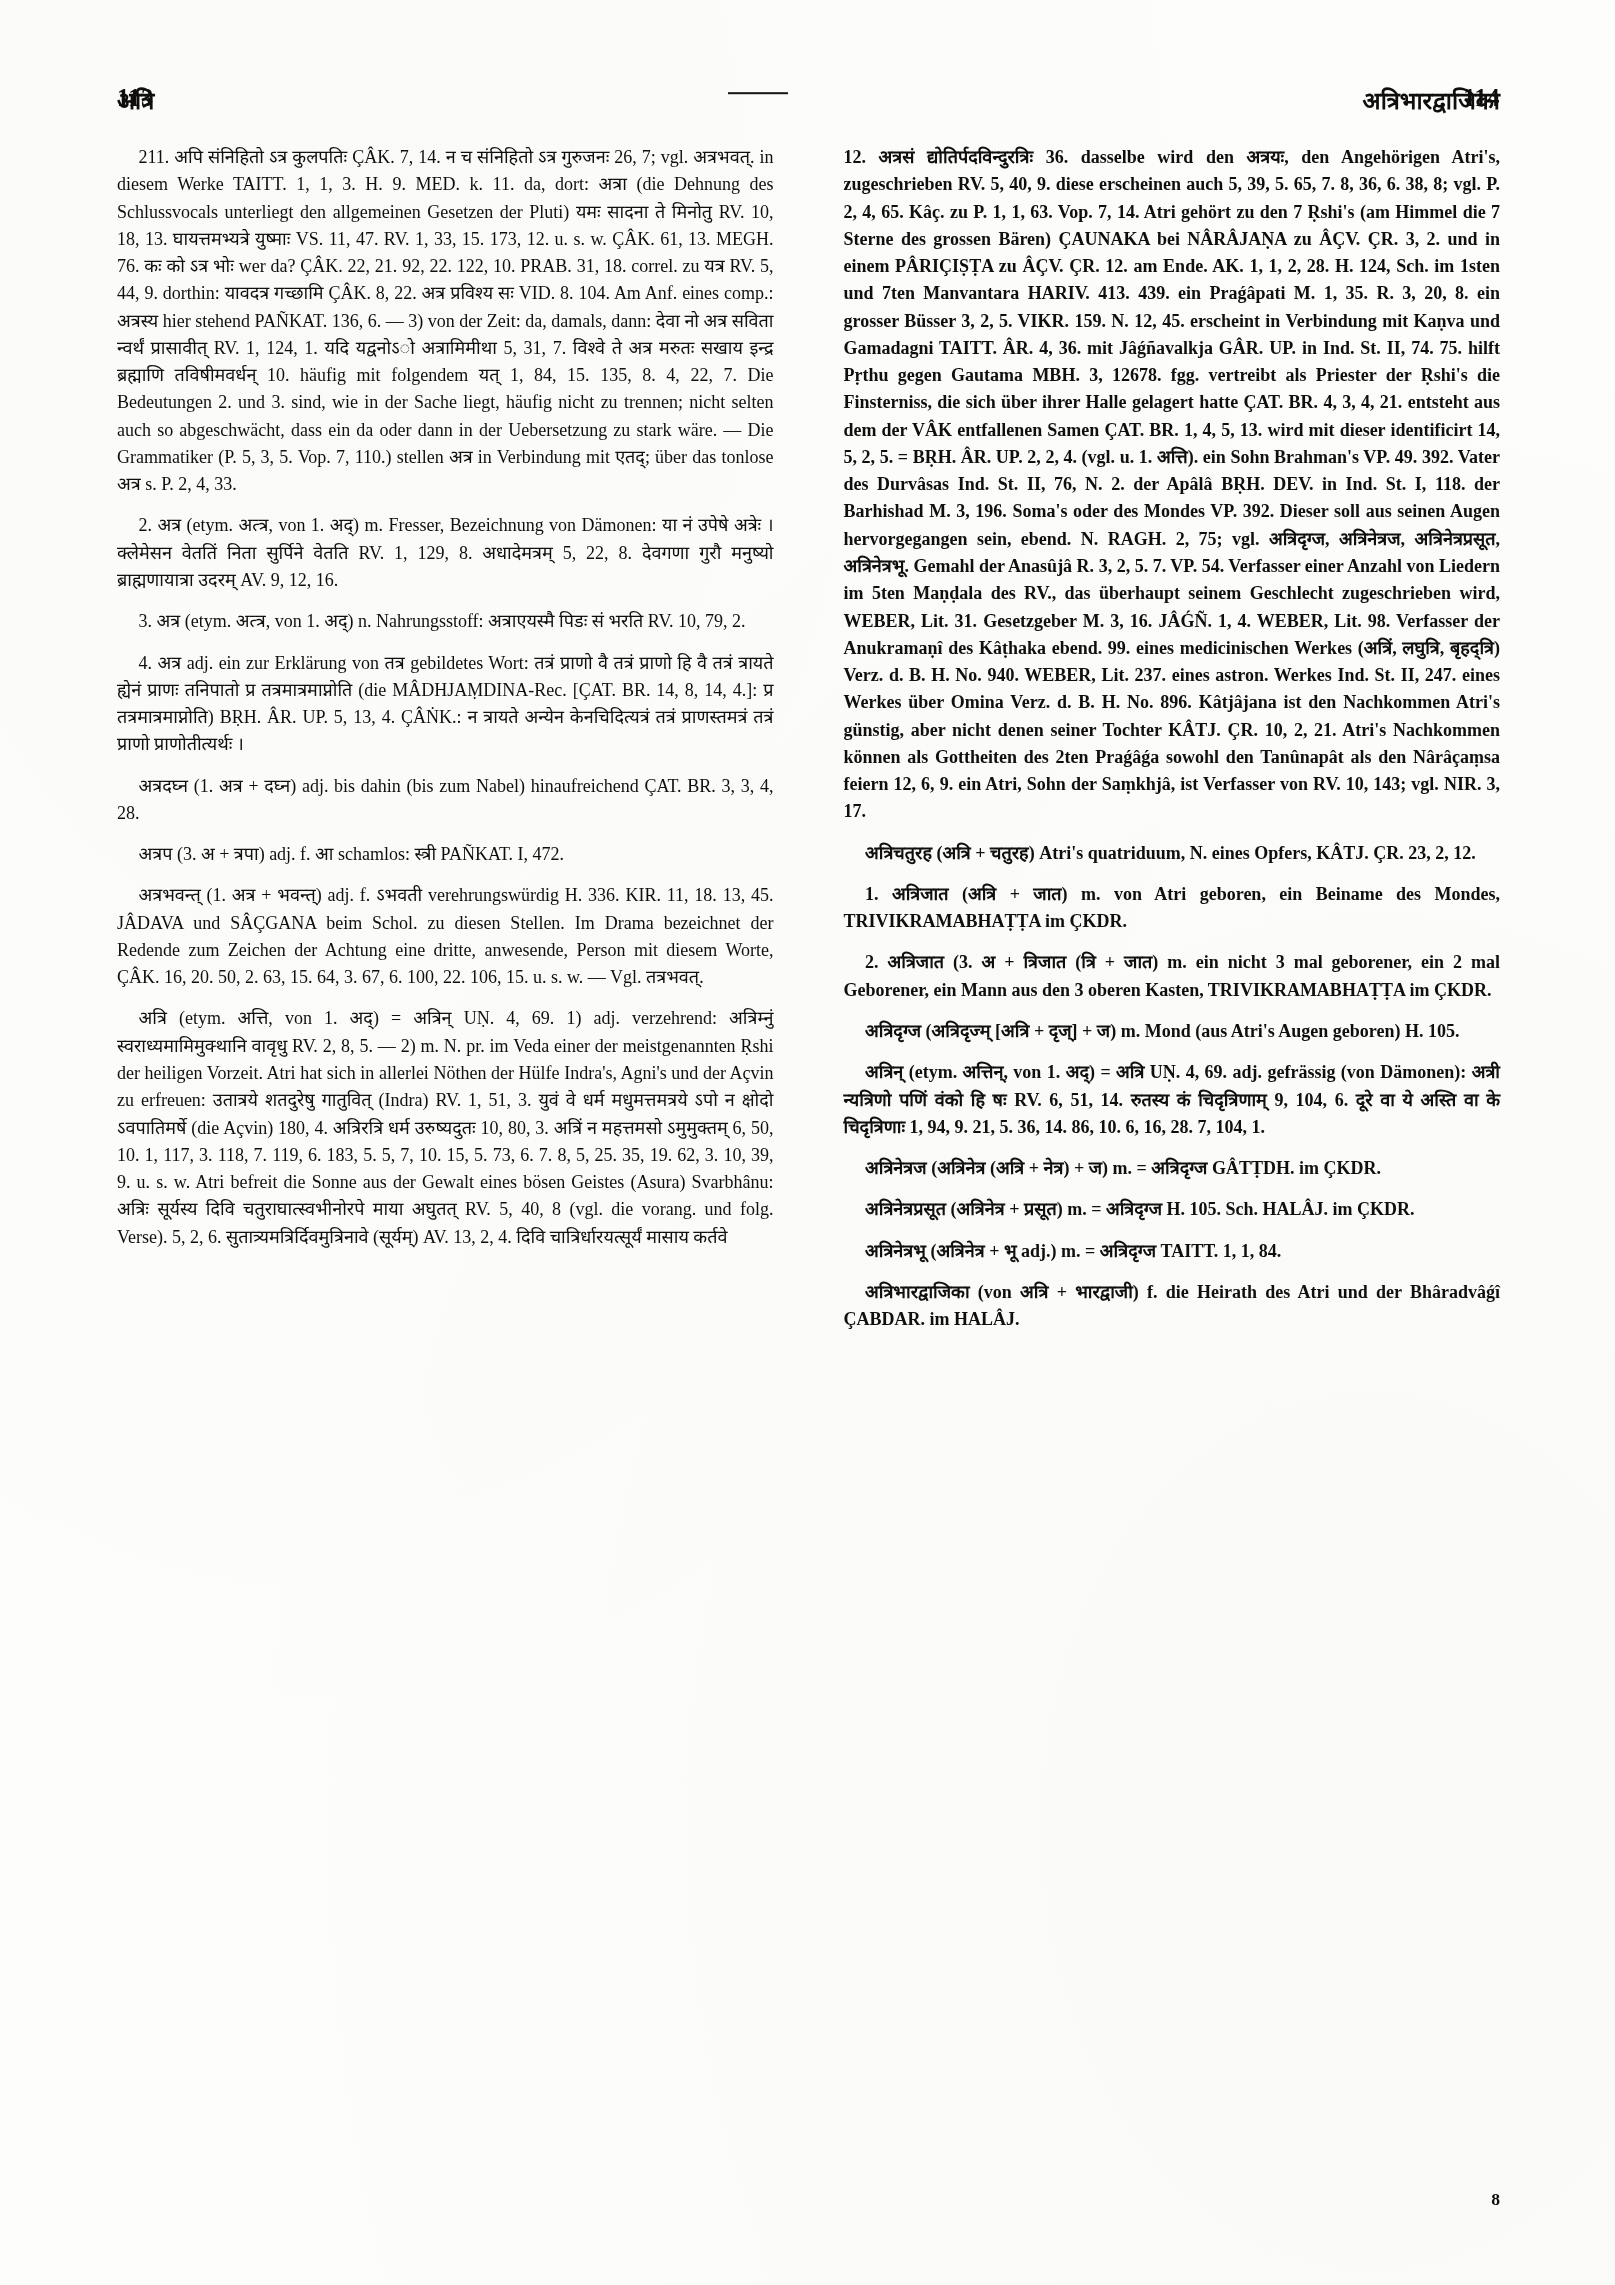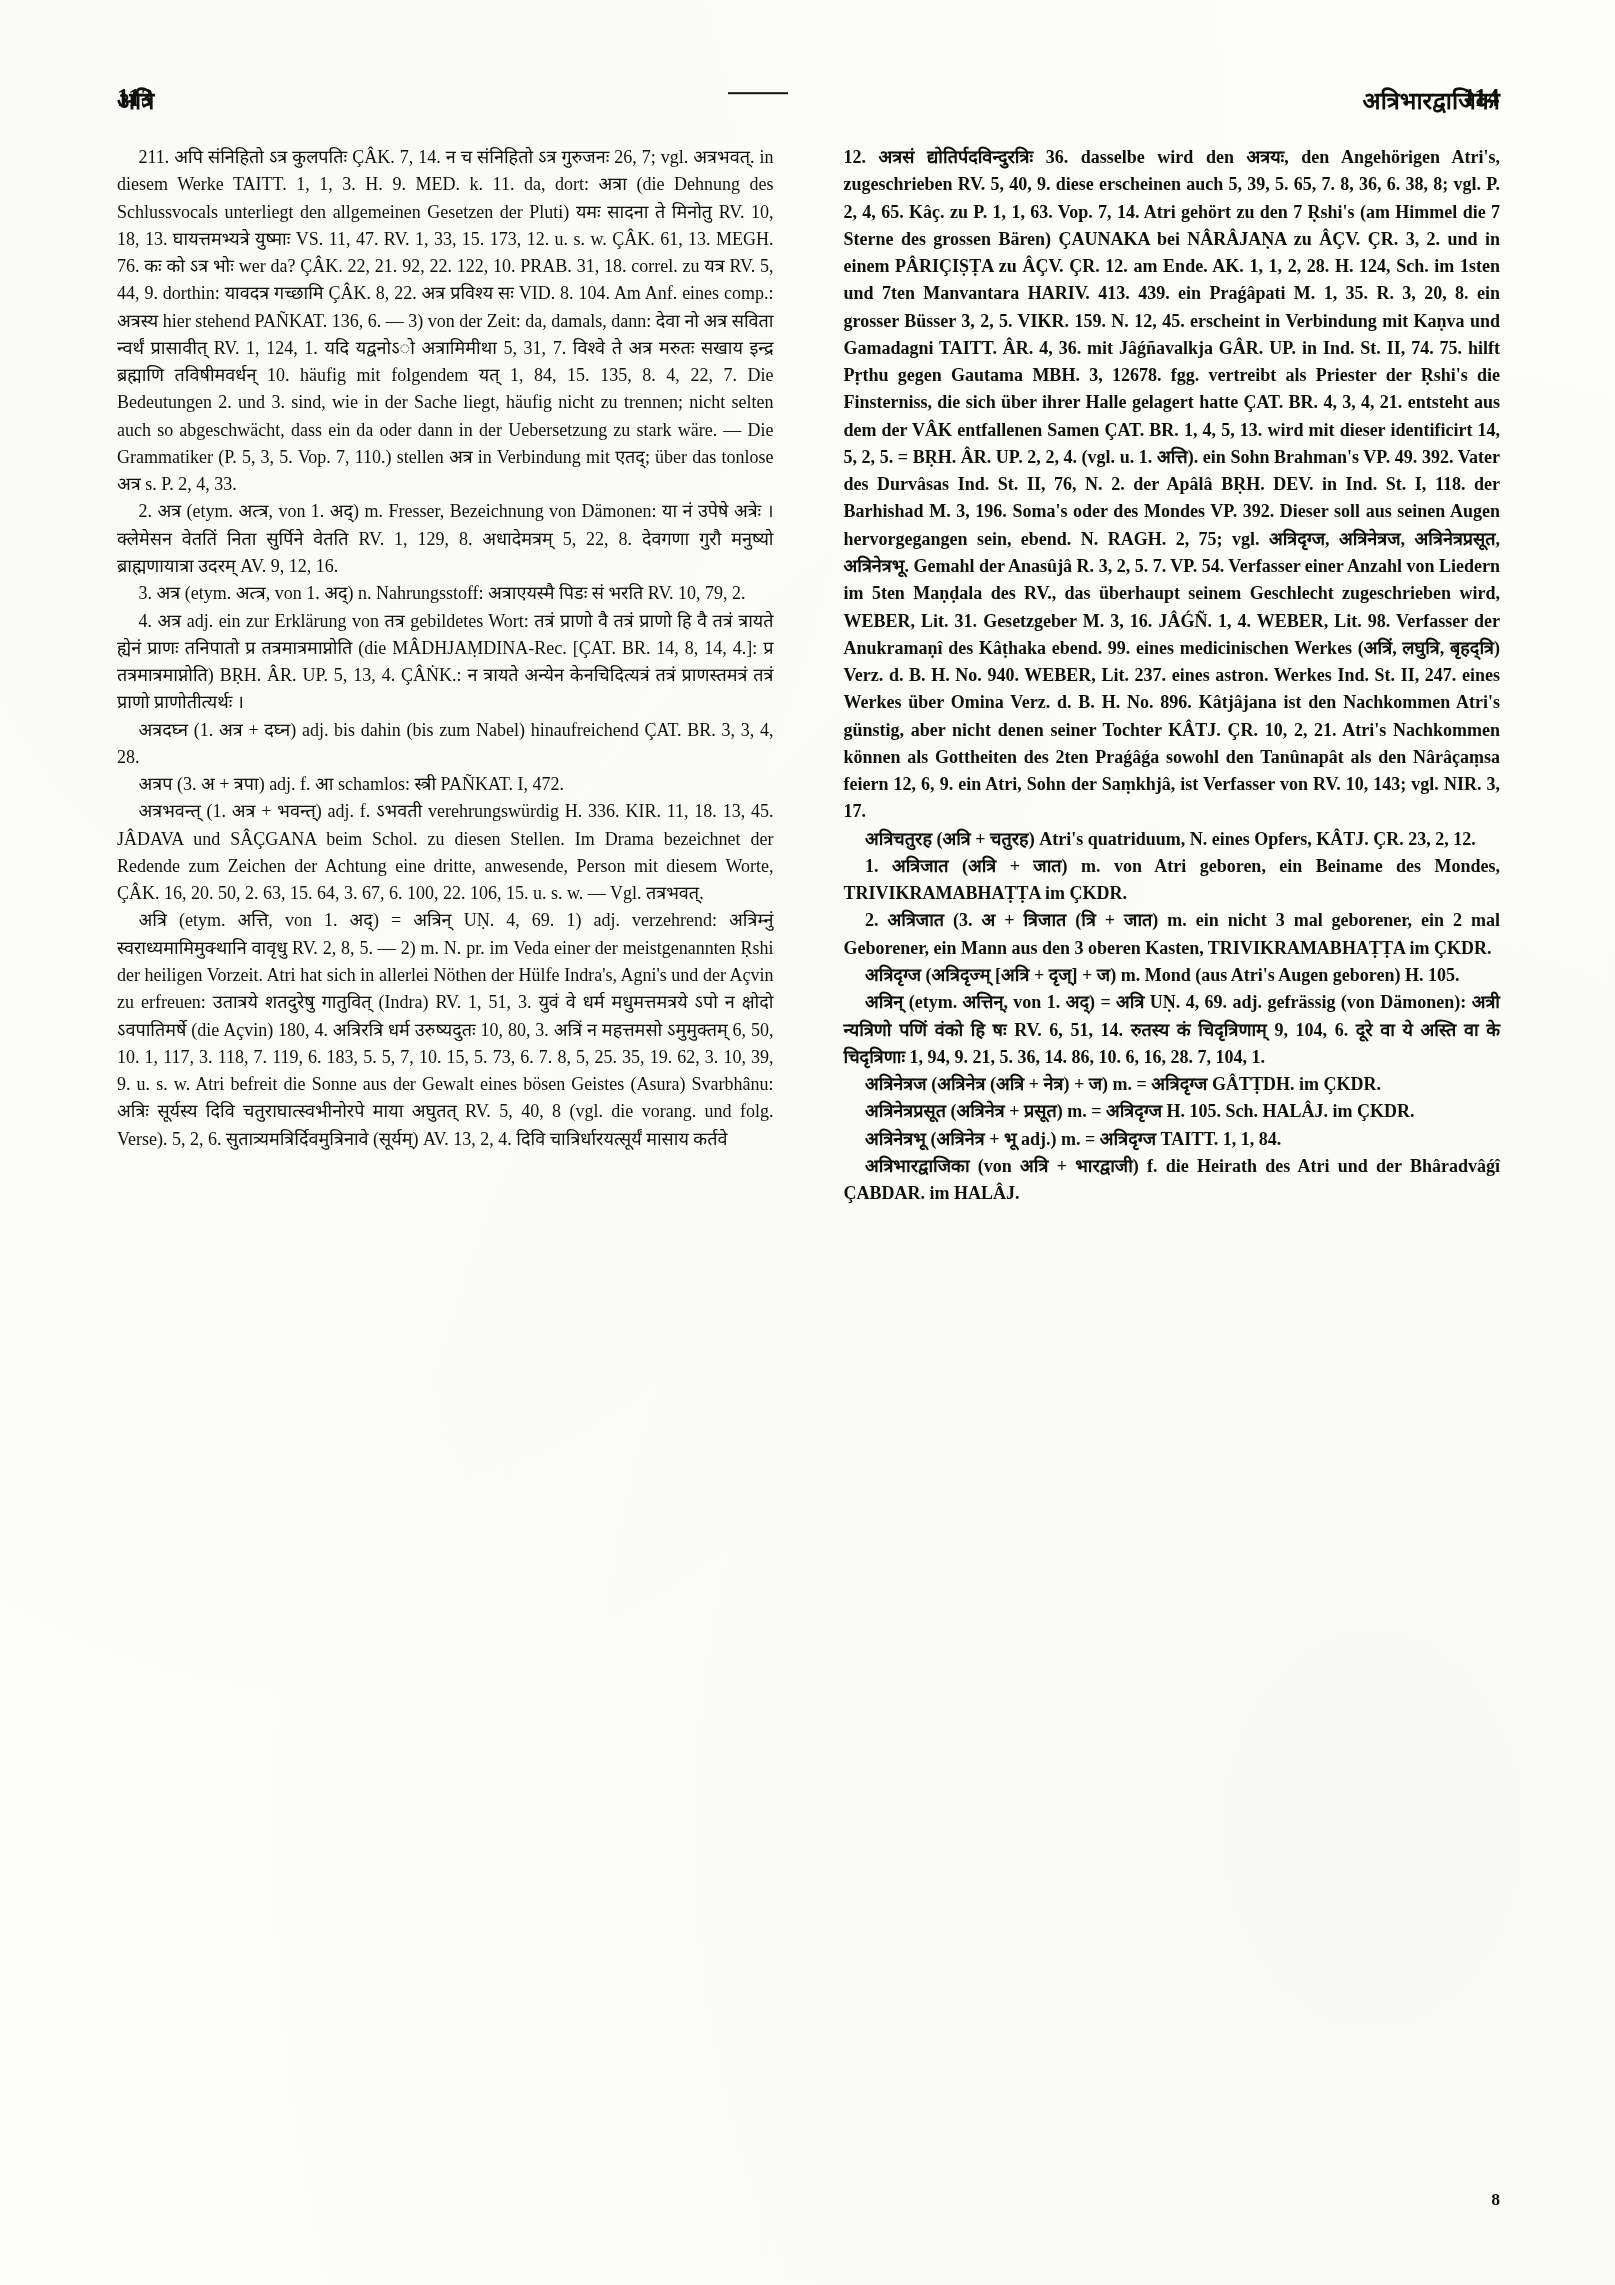--- a/index.html
+++ b/index.html
@@ -81,21 +81,21 @@
     hyphens: auto;
   }
   .col p {
     margin: 0;
     text-indent: 21.5px;
   }
   .col p.noindent {
     text-indent: 0;
   }
   .col p + p {
-    margin-top: 0;
+    margin-top: 14px;
   }
   .page-num-bottom {
     position: absolute;
     right: 115px;
     bottom: 76px;
     font-size: 17.6px;
     font-weight: bold;
   }
   .col-right { font-weight: 600; }
 </style>

